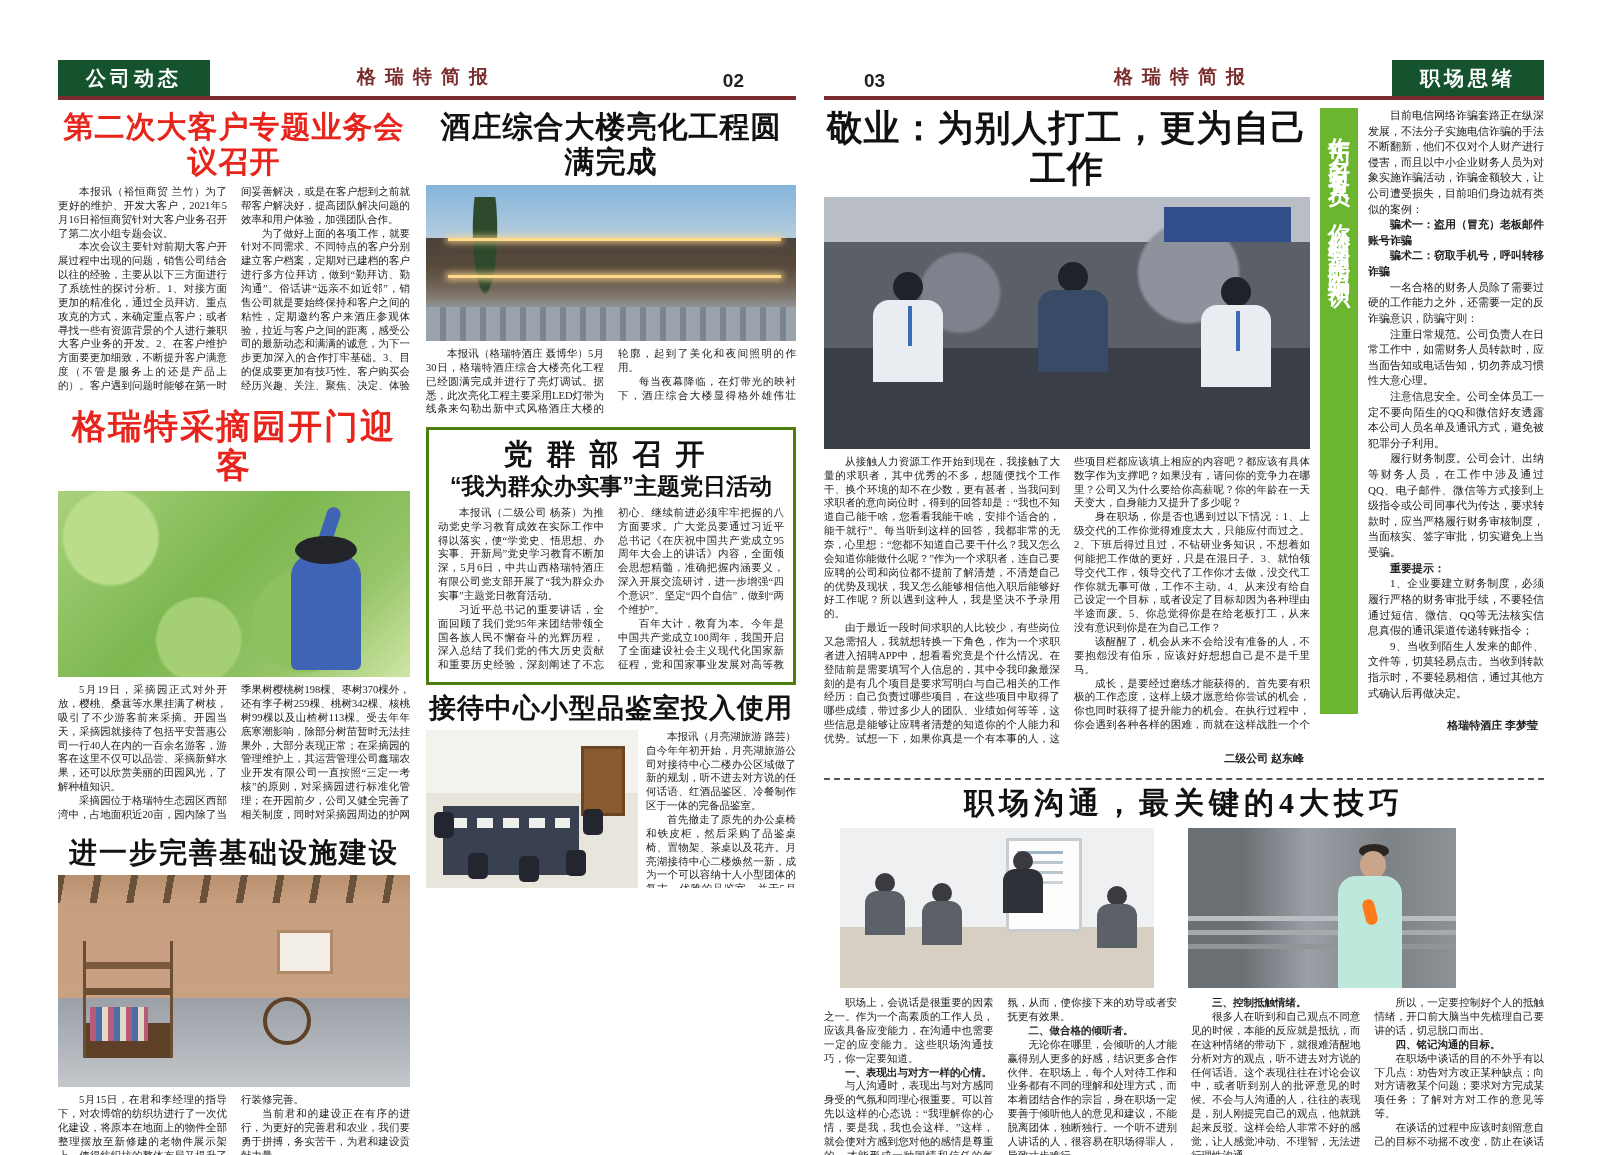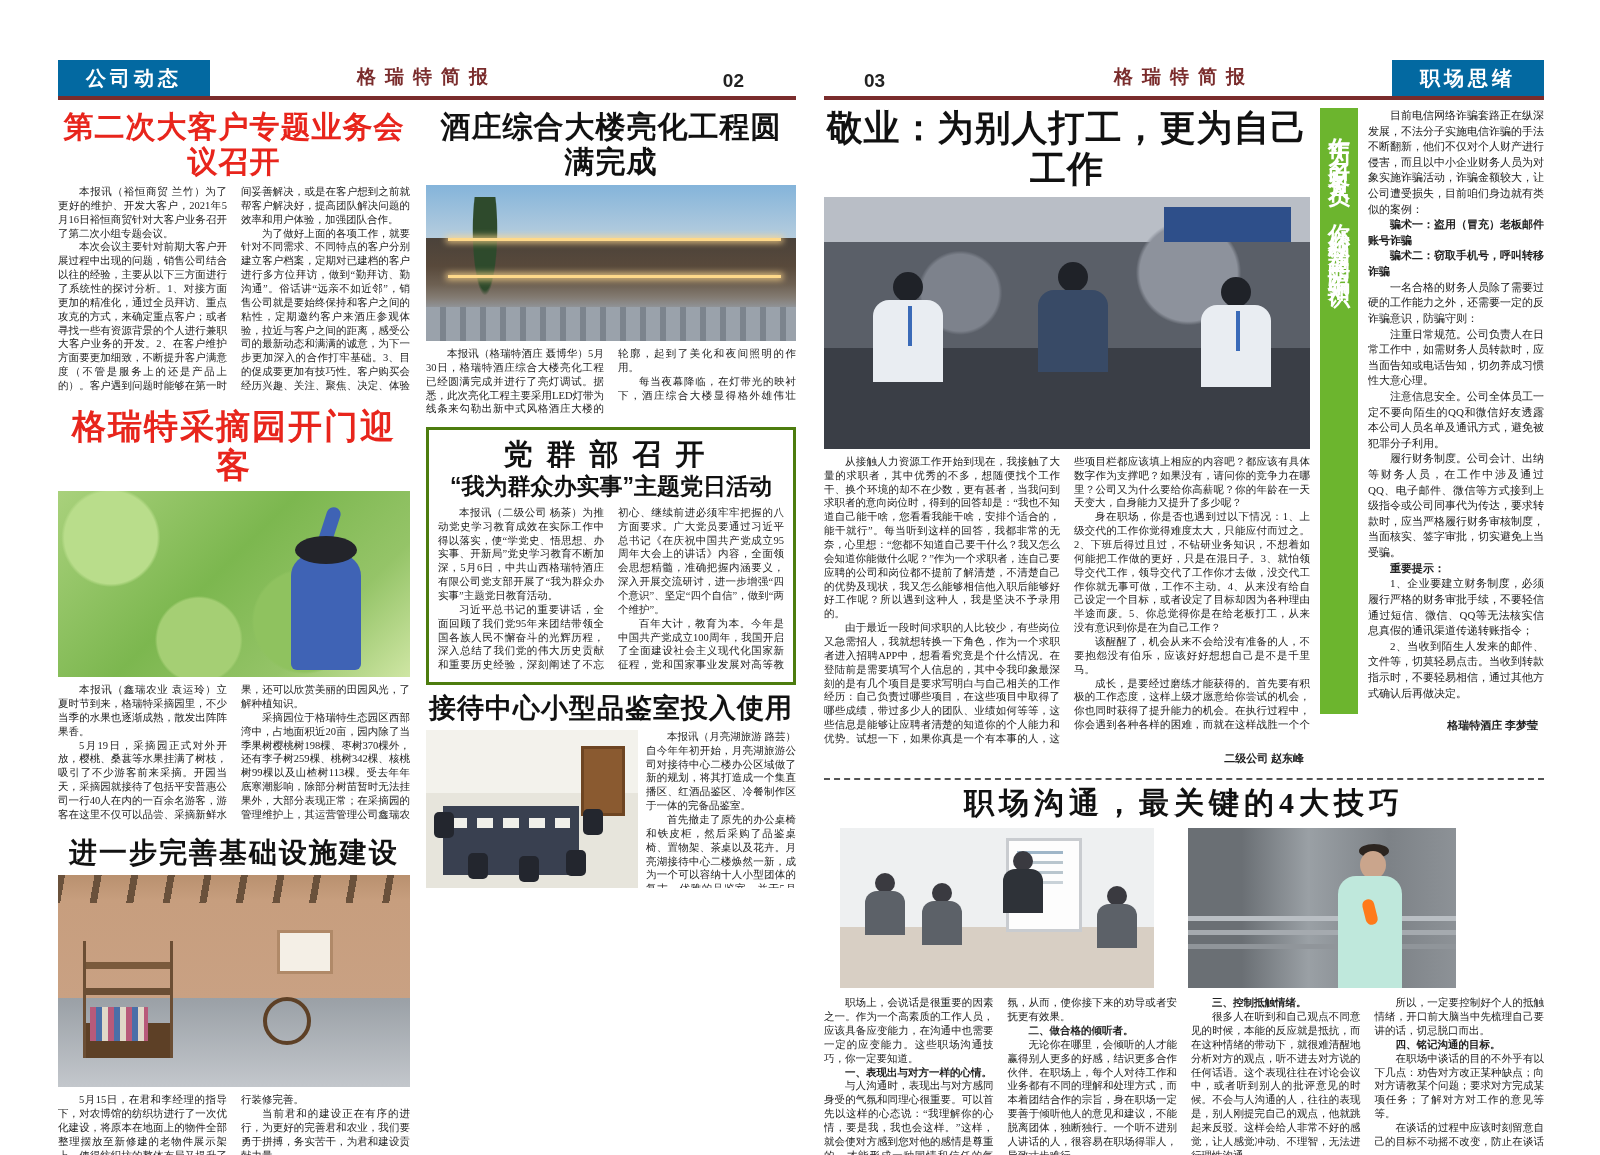--- a/index.html
+++ b/index.html
@@ -4,21 +4,21 @@
 <style>
   html,body{margin:0;padding:0;background:#ffffff;}
   .sheet{position:relative;width:1600px;height:1155px;background:#ffffff;overflow:hidden;
          font-family:"Liberation Serif", serif;color:#1a1a1a;}
   .page{position:absolute;top:58px;}
   #pageL{left:58px;width:738px;}
   #pageR{left:824px;width:720px;}
 
   
   .pg-head{position:relative;height:38px;border-bottom:4px solid #7a2c2c;}
-  .section-tag{position:absolute;bottom:0;background:#0369a1;color:#fff;
+  .section-tag{position:absolute;bottom:0;background:#14532d;color:#fff;
     font-family:Liberation Mono, monospace;font-weight:bold;font-size:20px;
     letter-spacing:4px;padding:5px 28px 4px 28px;}
   .pg-head.lft .section-tag{left:0;}
   .pg-head.rgt .section-tag{right:0;}
   .masthead{position:absolute;left:0;right:0;bottom:6px;text-align:center;color:#7a2c2c;
     font-weight:bold;font-size:19px;letter-spacing:9px;}
   .pageno{position:absolute;bottom:4px;font-family:"Liberation Sans", sans-serif;
     font-weight:bold;font-size:19px;color:#222;}
   .pg-head.lft .pageno{right:52px;}
   .pg-head.rgt .pageno{left:40px;}
@@ -210,21 +210,20 @@
         </article>
 
         <article>
           <h1 class="hl red h-orchard">格瑞特采摘园开门迎客</h1>
           <div class="photo ph-orchard">
             <div class="arm"></div>
             <div class="figure"></div>
             <div class="hat"></div>
           </div>
           <div class="cols2 body-txt bt-orchard">
-              <p>本报讯（鑫瑞农业 袁运玲）立夏时节到来，格瑞特采摘园里，不少当季的水果也逐渐成熟，散发出阵阵果香。</p>
               <p>5月19日，采摘园正式对外开放，樱桃、桑葚等水果挂满了树枝，吸引了不少游客前来采摘。开园当天，采摘园就接待了包括平安普惠公司一行40人在内的一百余名游客，游客在这里不仅可以品尝、采摘新鲜水果，还可以欣赏美丽的田园风光，了解种植知识。</p>
               <p>采摘园位于格瑞特生态园区西部湾中，占地面积近20亩，园内除了当季果树樱桃树198棵、枣树370棵外，还有李子树259棵、桃树342棵、核桃树99棵以及山楂树113棵。受去年年底寒潮影响，除部分树苗暂时无法挂果外，大部分表现正常；在采摘园的管理维护上，其运营管理公司鑫瑞农业开发有限公司一直按照“三定一考核”的原则，对采摘园进行标准化管理；在开园前夕，公司又健全完善了相关制度，同时对采摘园周边的护网进行了加固，对周边的土地进行了规划、平整，在方便游客出入的同时，也向外部展示了园区的全新形象。</p>
             </div>
         </article>
 
         <article>
           <h1 class="hl blk h-infra">进一步完善基础设施建设</h1>
           <div class="photo ph-weave">
             <div class="beams"></div>
             <div class="window"></div>
@@ -272,21 +271,21 @@
               <div class="door"></div>
               <div class="tbl"></div>
               <div class="mat"></div>
               <div class="chair" style="left:4%;top:52%;"></div>
               <div class="chair" style="left:20%;top:78%;"></div>
               <div class="chair" style="left:44%;top:80%;"></div>
               <div class="chair" style="left:66%;top:76%;"></div>
               <div class="chair" style="left:74%;top:50%;"></div>
             </div>
             <div class="one-col body-txt">
-                <p>本报讯（月亮湖旅游 路芸）自今年年初开始，月亮湖旅游公司对接待中心二楼办公区域做了新的规划，将其打造成一个集直播区、红酒品鉴区、冷餐制作区于一体的完备品鉴室。</p>
+                <p>本报讯（月亮湖旅游 路芸）自今年年初开始，月亮湖旅游公司对接待中心二楼办公区域做了新的规划，听不进去对方说的任何话语、红酒品鉴区、冷餐制作区于一体的完备品鉴室。</p>
                 <p>首先撤走了原先的办公桌椅和铁皮柜，然后采购了品鉴桌椅、置物架、茶桌以及花卉。月亮湖接待中心二楼焕然一新，成为一个可以容纳十人小型团体的复古、优雅的品鉴室，并于5月正式投入使用。</p>
               </div>
           </div>
         </article>
       </div>
     </div>
   </section>
 
   <section class="page" id="pageR">
     <header class="pg-head rgt">
@@ -333,21 +332,21 @@
         <div class="fraud-txt body-txt">
             <p>目前电信网络诈骗套路正在纵深发展，不法分子实施电信诈骗的手法不断翻新，他们不仅对个人财产进行侵害，而且以中小企业财务人员为对象实施诈骗活动，诈骗金额较大，让公司遭受损失，目前咱们身边就有类似的案例：</p>
             <p class="bold-lead">骗术一：盗用（冒充）老板邮件账号诈骗</p>
             <p class="bold-lead">骗术二：窃取手机号，呼叫转移诈骗</p>
             <p>一名合格的财务人员除了需要过硬的工作能力之外，还需要一定的反诈骗意识，防骗守则：</p>
             <p>注重日常规范。公司负责人在日常工作中，如需财务人员转款时，应当面告知或电话告知，切勿养成习惯性大意心理。</p>
             <p>注意信息安全。公司全体员工一定不要向陌生的QQ和微信好友透露本公司人员名单及通讯方式，避免被犯罪分子利用。</p>
             <p>履行财务制度。公司会计、出纳等财务人员，在工作中涉及通过QQ、电子邮件、微信等方式接到上级指令或公司同事代为传达，要求转款时，应当严格履行财务审核制度，当面核实、签字审批，切实避免上当受骗。</p>
             <p class="bold-lead">重要提示：</p>
             <p>1、企业要建立财务制度，必须履行严格的财务审批手续，不要轻信通过短信、微信、QQ等无法核实信息真假的通讯渠道传递转账指令；</p>
-            <p>2、当收到陌生人发来的邮件、文件等，切莫轻易点击。当收到转款指示时，不要轻易相信，通过其他方式确认后再做决定。</p>
+            <p>9、当收到陌生人发来的邮件、文件等，切莫轻易点击。当收到转款指示时，不要轻易相信，通过其他方式确认后再做决定。</p>
           </div>
         <div class="sig">格瑞特酒庄 李梦莹</div>
       </article>
     </div>
 
     <hr class="dash-sep">
 
     <article>
       <h1 class="hl blk serifhl h-comm">职场沟通，最关键的4大技巧</h1>
       <div class="comm-photos">

